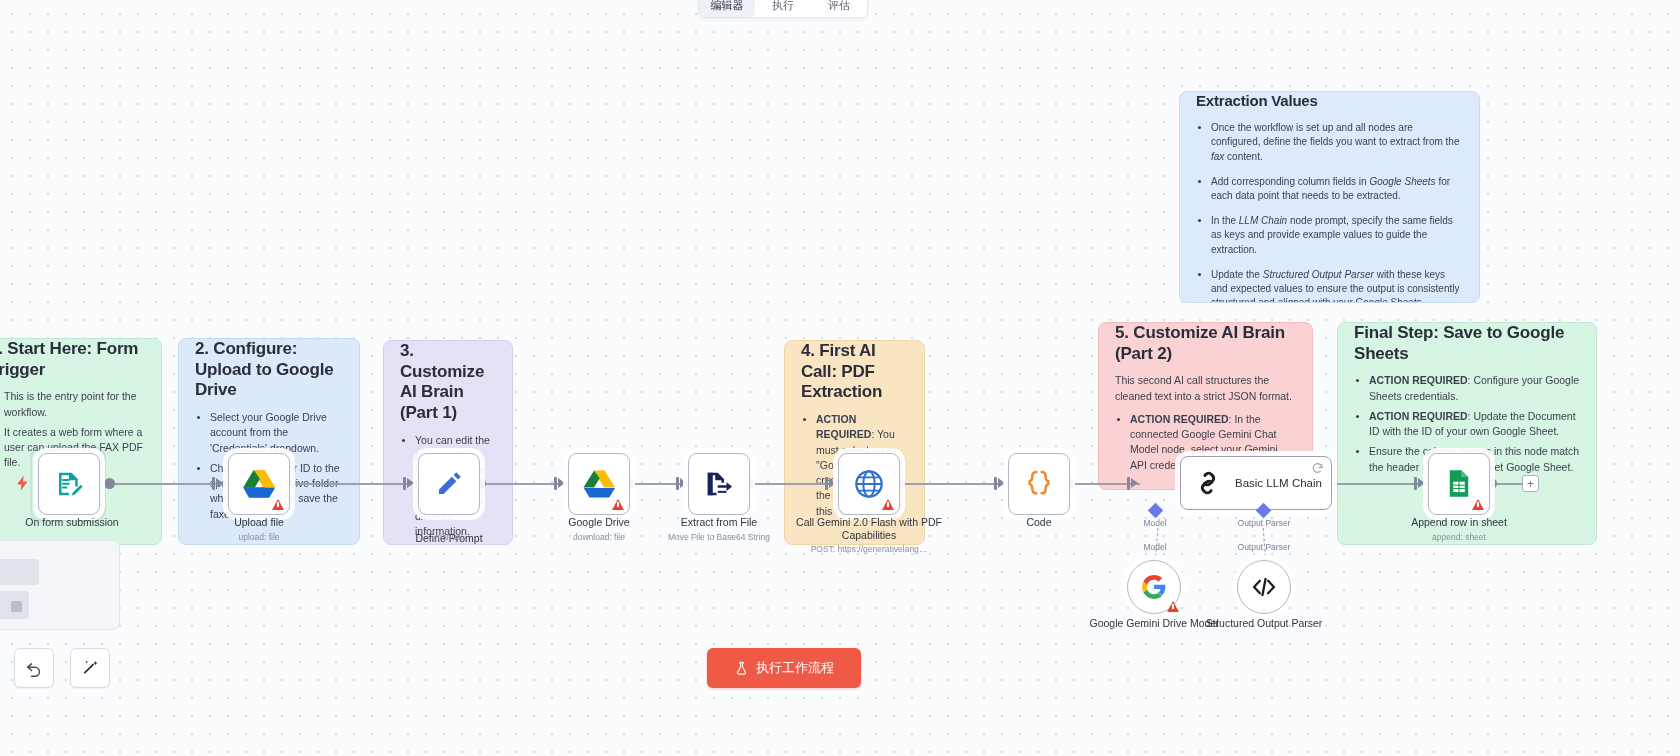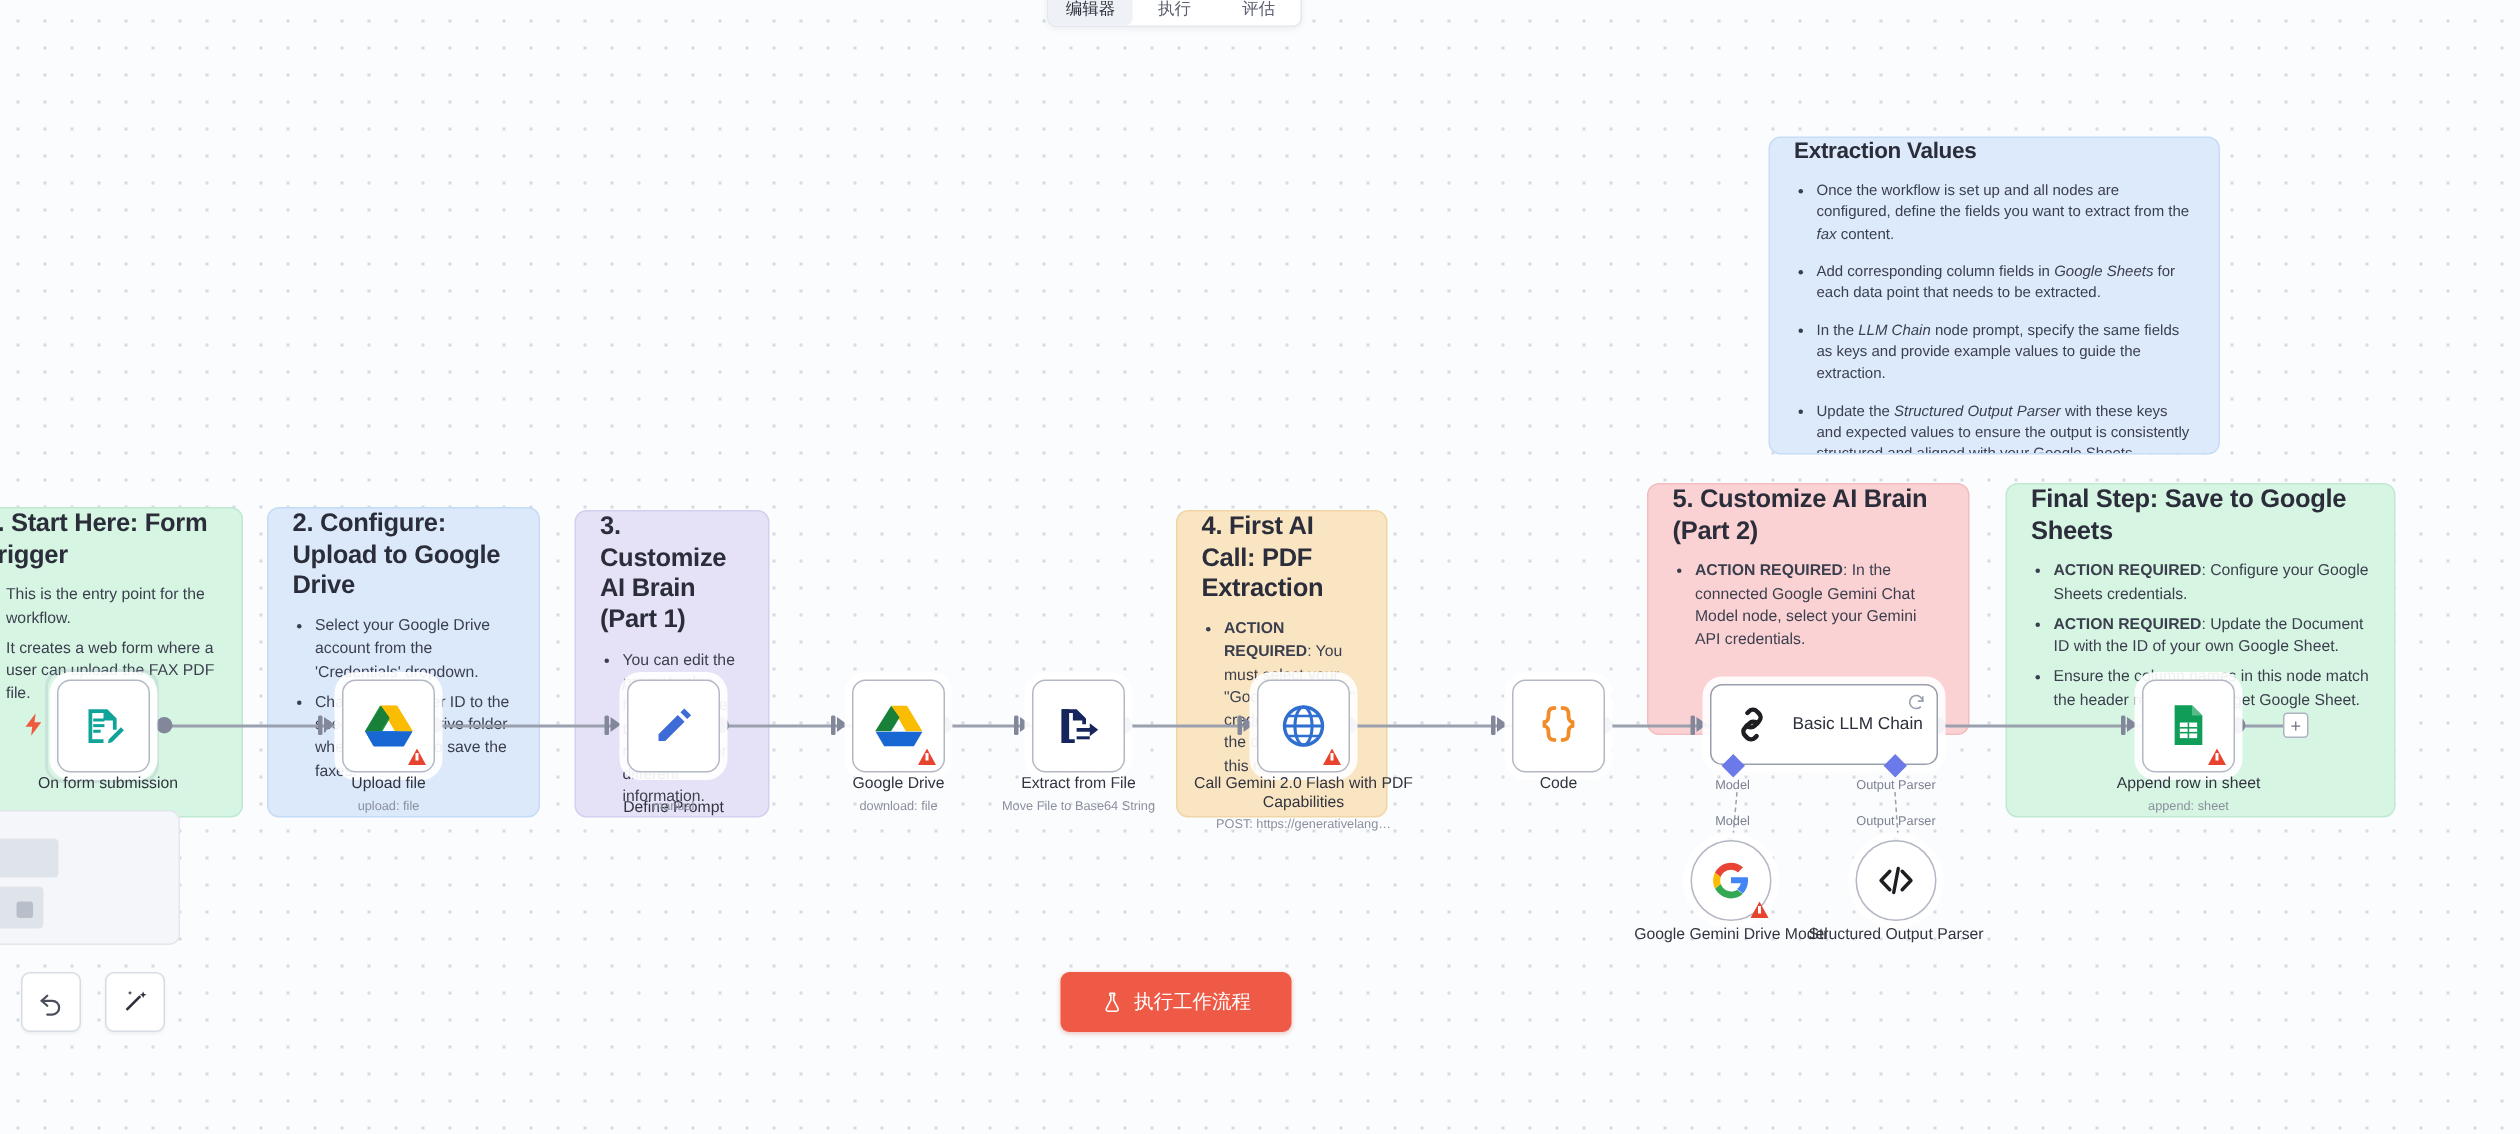--- a/index.html
+++ b/index.html
@@ -107,20 +107,21 @@
   .node-wide {
     position: absolute;
     width: 152px; height: 54px;
     background: #fff;
     border: 1.5px solid #9aa0ad;
     border-radius: 8px;
     display: flex; align-items: center;
     padding-left: 12px;
     gap: 12px;
     box-shadow: 0 0 0 5px rgba(255,255,255,0.9), 0 1px 3px rgba(30,40,60,0.10);
+    margin-left: 40px;
   }
   .node-wide .nw-title { font-size: 11.5px; color: #2c2f3a; }
 
   
   .node-round {
     position: absolute;
     width: 54px; height: 54px;
     background: #fff;
     border: 1.5px solid #b4b8c4;
     border-radius: 50%;
@@ -295,20 +296,21 @@
 
   <div class="sticky sticky-orange" style="left:784px; top:340px; width:141px; height:205px;">
     <h3>4. First AI Call: PDF Extraction</h3>
     <ul>
       <li><b>ACTION REQUIRED</b>: You must select your "Google Palm API" credentials from the dropdown for this node to work.</li>
     </ul>
   </div>
 
   <div class="sticky sticky-pink" style="left:1098px; top:322px; width:215px; height:168px;">
     <h3>5. Customize AI Brain (Part 2)</h3>
+    <p>This second AI call structures the cleaned text into a strict JSON format.</p>
     <ul>
       <li><b>ACTION REQUIRED</b>: In the connected Google Gemini Chat Model node, select your Gemini API credentials.</li>
 
     </ul>
   </div>
 
   <div class="sticky sticky-green" style="left:1337px; top:322px; width:260px; height:223px;">
     <h3>Final Step: Save to Google Sheets</h3>
     <ul>
       <li><b>ACTION REQUIRED</b>: Configure your Google Sheets credentials.</li>

